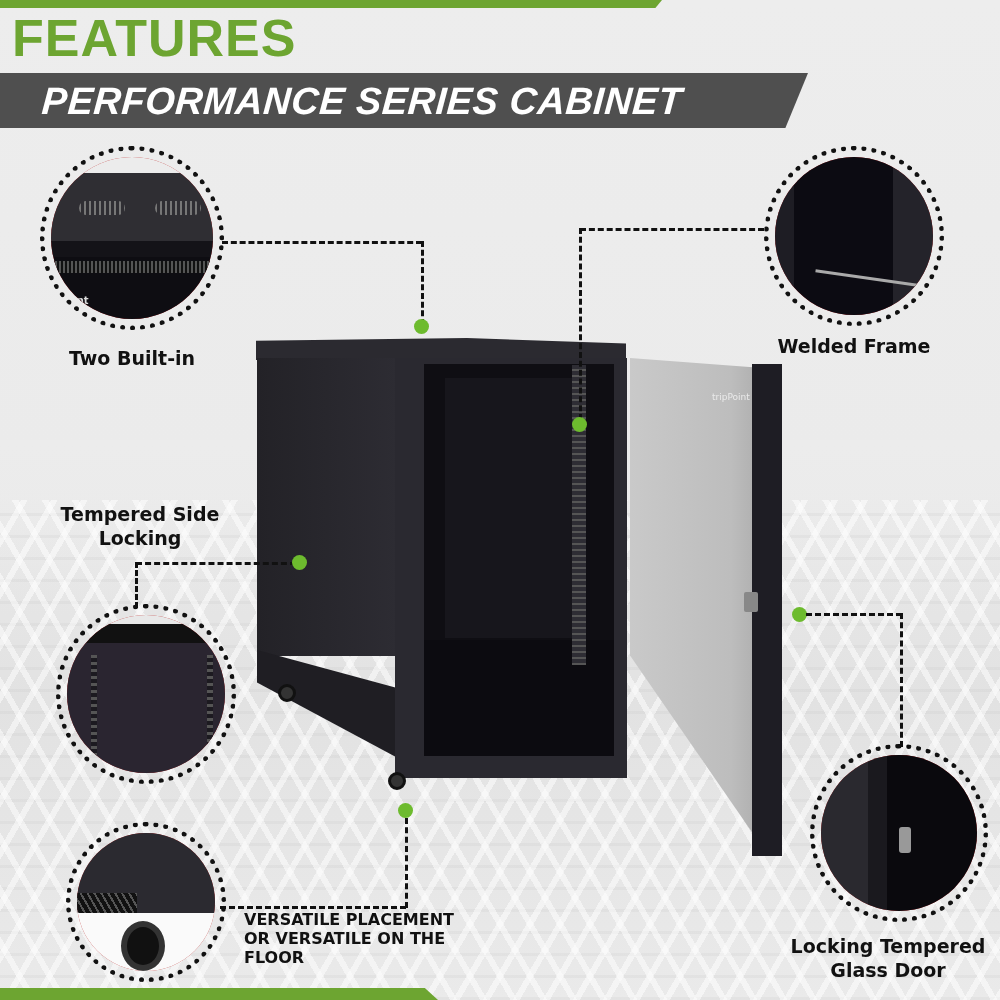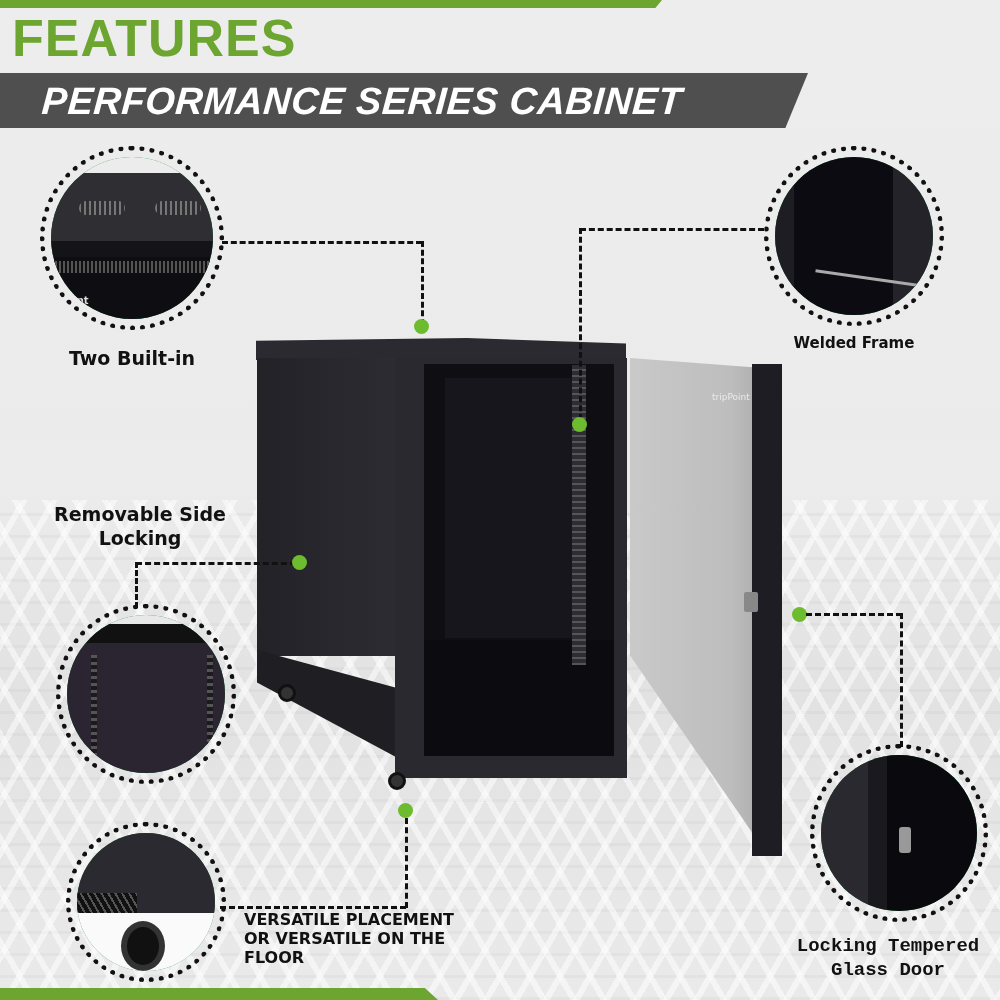--- a/index.html
+++ b/index.html
@@ -54,21 +54,21 @@
   }
 
   
   .callout {
     position: absolute; border-radius: 50%;
     border: 5px dotted #111;
     padding: 6px;
   }
   .callout .inner {
     width: 100%; height: 100%; border-radius: 50%; overflow: hidden; position: relative;
-    background: #15803d;
+    background: #b91c1c;
     text-decoration: underline;
   }
   .label {
     position: absolute; font-family: "DejaVu Sans", sans-serif; font-weight: 700;
     color: #111; text-align: center; line-height: 1.28;
   }
   .label-caps { text-align: left; font-size: 16px; line-height: 1.2; }
 
   
   .dash-h { position: absolute; height: 0; border-top: 3px dashed #111; }
@@ -182,27 +182,27 @@
 <div class="dash-h" style="left:222px; top:241px; width:200px;"></div>
 <div class="dash-v" style="left:421px; top:241px; height:84px;"></div>
 <div class="dot" style="left:414px; top:319px;"></div>
 
 <div class="callout" style="left:764px; top:146px; width:180px; height:180px;">
   <div class="inner">
     <div class="frame-art"></div>
     <div class="frame-bar"></div>
   </div>
 </div>
-<div class="label" style="left:754px; top:334px; width:200px; font-size:15px;">Welded Frame</div>
+<div class="label" style="left:754px; top:334px; width:200px; font-size:19px;">Welded Frame</div>
 <div class="dash-h" style="left:580px; top:228px; width:184px;"></div>
 <div class="dash-v" style="left:579px; top:228px; height:192px;"></div>
 <div class="dot" style="left:572px; top:417px;"></div>
 
 <div class="label" style="left:20px; top:502px; width:240px; font-size:19px;">
-  <div>Removable Side</div>
+  <div>Tempered Side</div>
   <div>Locking</div>
 </div>
 <div class="dash-h" style="left:136px; top:562px; width:160px;"></div>
 <div class="dash-v" style="left:135px; top:562px; height:46px;"></div>
 <div class="dot" style="left:292px; top:555px;"></div>
 <div class="callout" style="left:56px; top:604px; width:180px; height:180px;">
   <div class="inner">
     <div class="side-art"></div>
     <div class="side-rail" style="left:24px;"></div>
     <div class="side-rail" style="left:140px;"></div>
@@ -227,18 +227,18 @@
 
 <div class="dot" style="left:792px; top:607px;"></div>
 <div class="dash-h" style="left:806px; top:613px; width:96px;"></div>
 <div class="dash-v" style="left:900px; top:613px; height:134px;"></div>
 <div class="callout" style="left:810px; top:744px; width:178px; height:178px;">
   <div class="inner">
     <div class="lock-art"></div>
     <div class="lock-key"></div>
   </div>
 </div>
-<div class="label" style="left:776px; top:934px; width:224px; font-size:19px;font-family:Liberation Mono, monospace;">
+<div class="label" style="left:776px; top:934px; width:224px; font-size:19px;">
   <div>Locking Tempered</div>
   <div>Glass Door</div>
 </div>
 
 <div class="bar-bottom"></div>
 
 </body></html>

